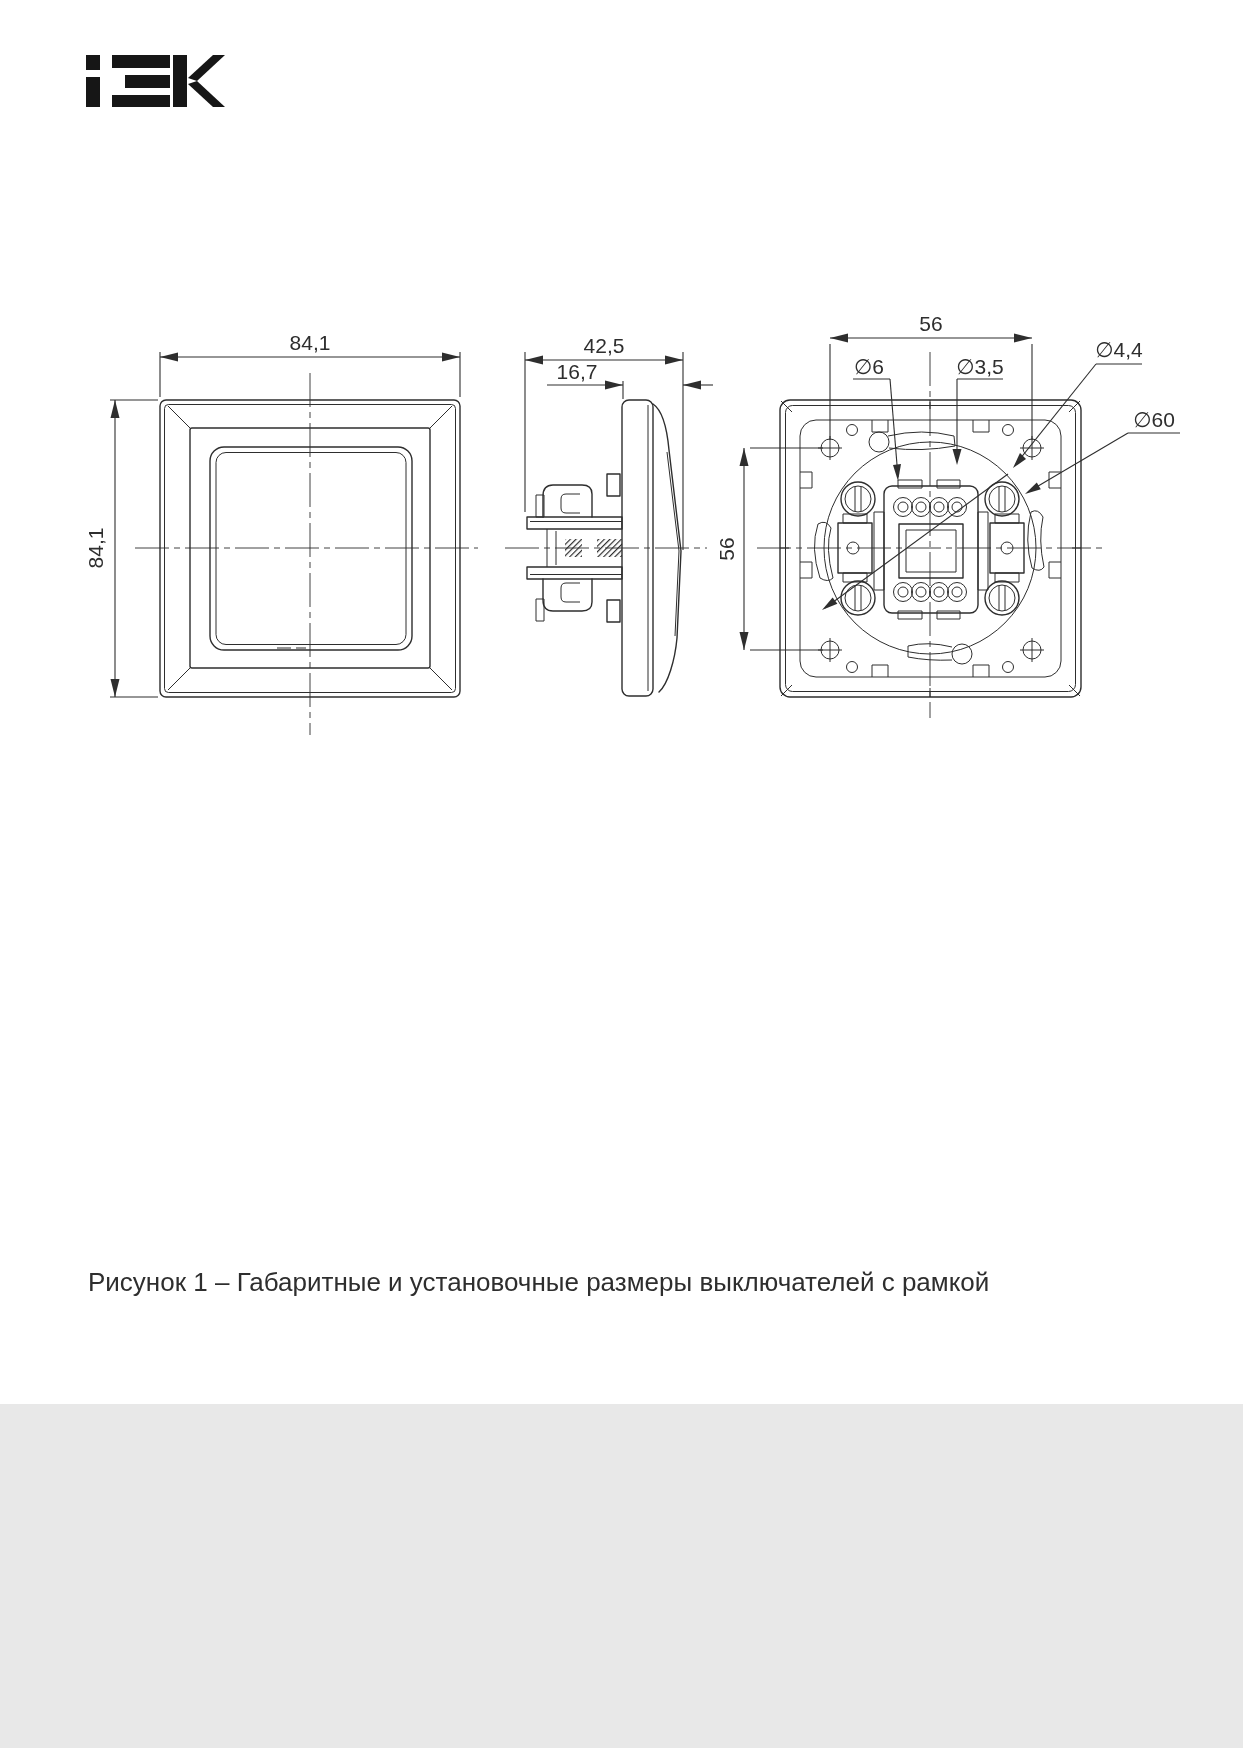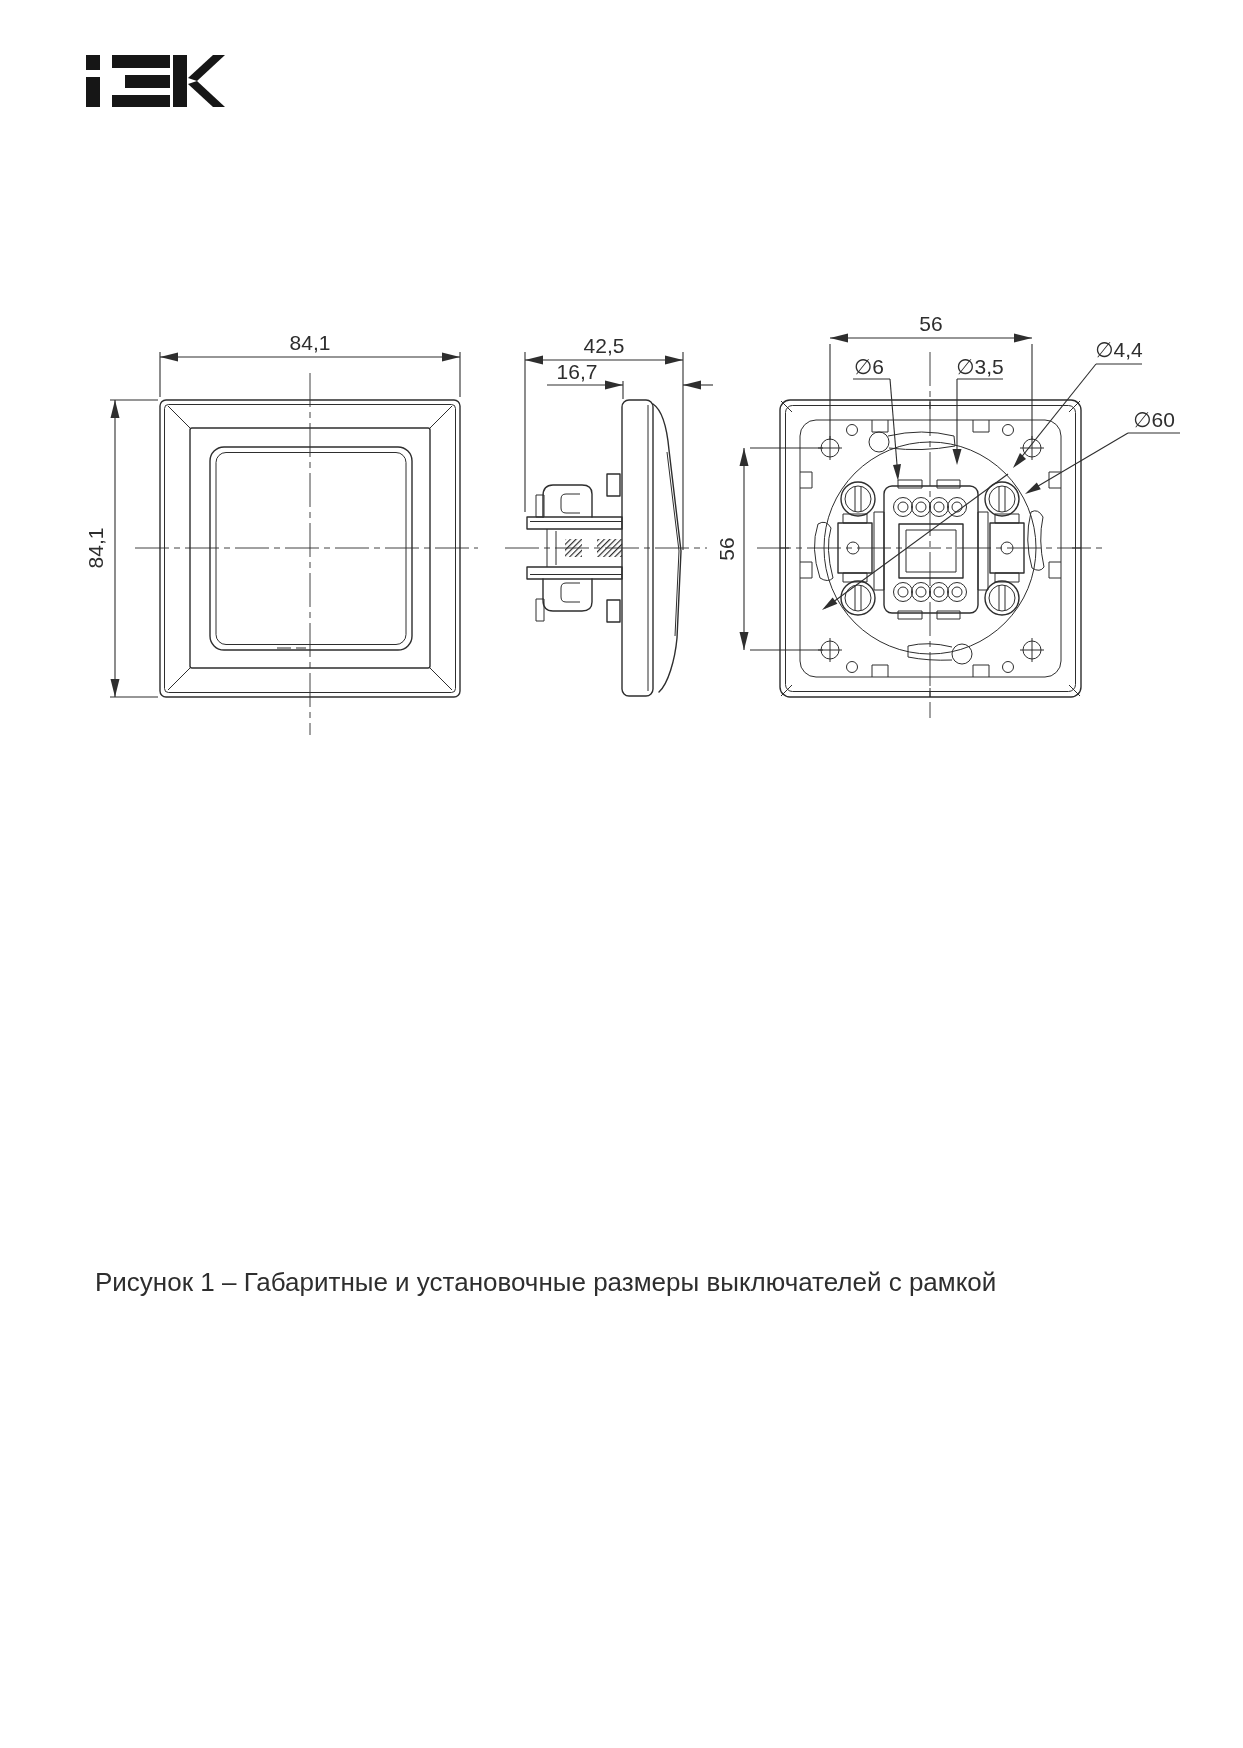--- a/index.html
+++ b/index.html
@@ -1,20 +1,20 @@
 <!DOCTYPE html>
 <html style="--ink: #2e2e2e; --logo: #161616;"><head>
 <meta charset="utf-8">
 <style>
   html,body{margin:0;padding:0;background:#e8e8e8;}
-  #page{position:relative;width:1243px;height:1748px;background:#fff;margin:0 auto;
+  #page{position:relative;width:1243px;height:1404px;background:#fff;margin:0 auto;
         font-family:"Liberation Sans",sans-serif;overflow:hidden;}
   #drawing{position:absolute;left:0;top:0;}
   #logo{position:absolute;left:85px;top:55px;}
-  #caption{position:absolute;left:95px;top:1266px;font-size:26px;line-height:32px;
+  #caption{position:absolute;left:88px;top:1266px;font-size:26px;line-height:32px;
            color:var(--ink,#222);letter-spacing:0px;white-space:nowrap;}
   .ln{fill:none;stroke:var(--ink,#2e2e2e);stroke-width:1.4;stroke-linejoin:round;stroke-linecap:round;}
   .tn{fill:none;stroke:var(--ink,#2e2e2e);stroke-width:1;stroke-linejoin:round;}
   .dm{fill:none;stroke:var(--ink,#2e2e2e);stroke-width:1.1;}
   .cl{fill:none;stroke:var(--ink,#2e2e2e);stroke-width:0.9;stroke-dasharray:34 5 6 5;}
   .fl{fill:var(--ink,#2e2e2e);stroke:none;}
   .txt{fill:var(--ink,#2e2e2e);font-family:"Liberation Sans",sans-serif;font-size:21px;}
   .logo-fill{fill:var(--logo,#161616);}
 </style>
 </head>

